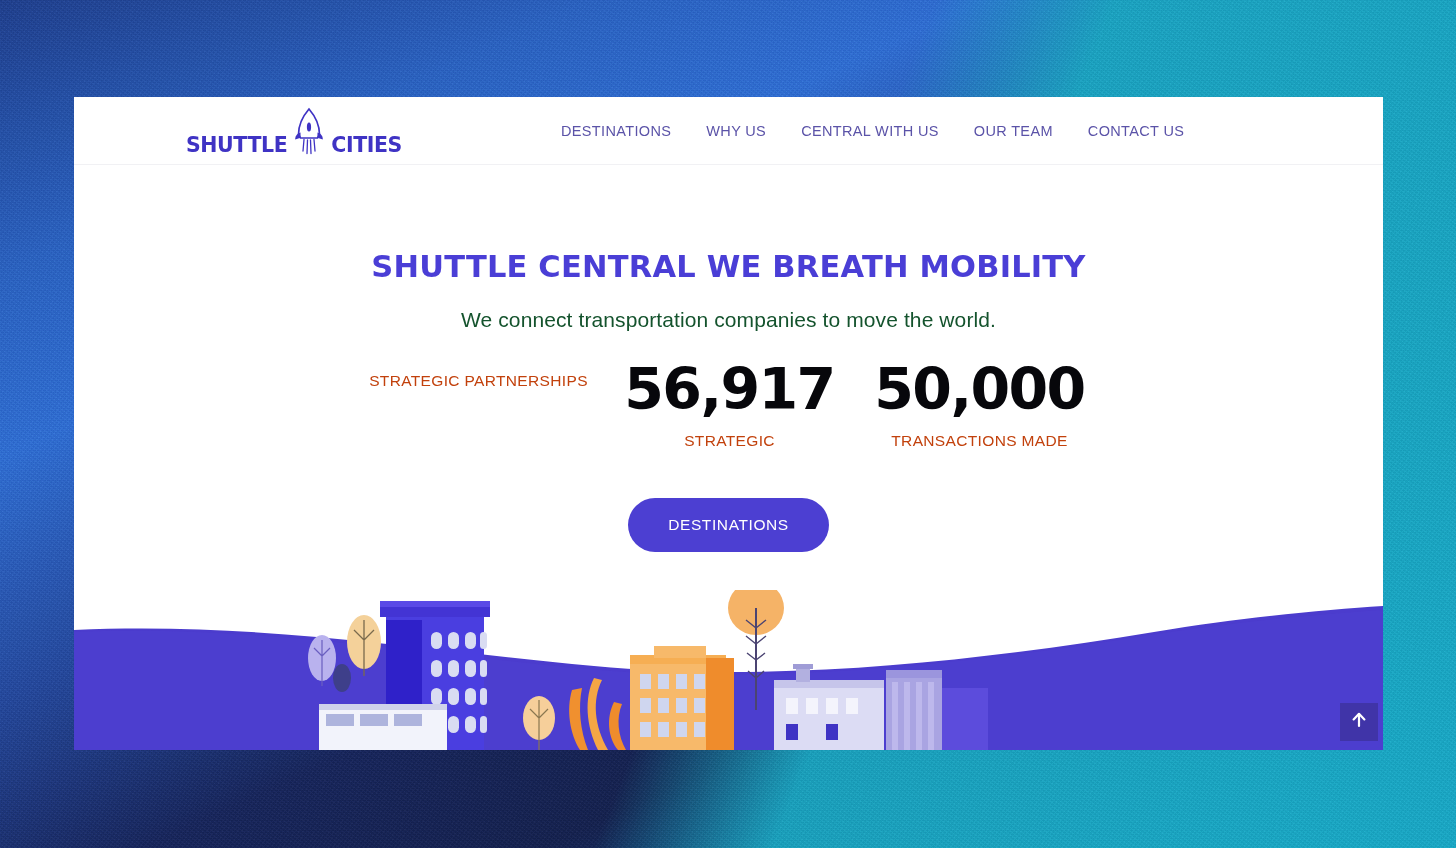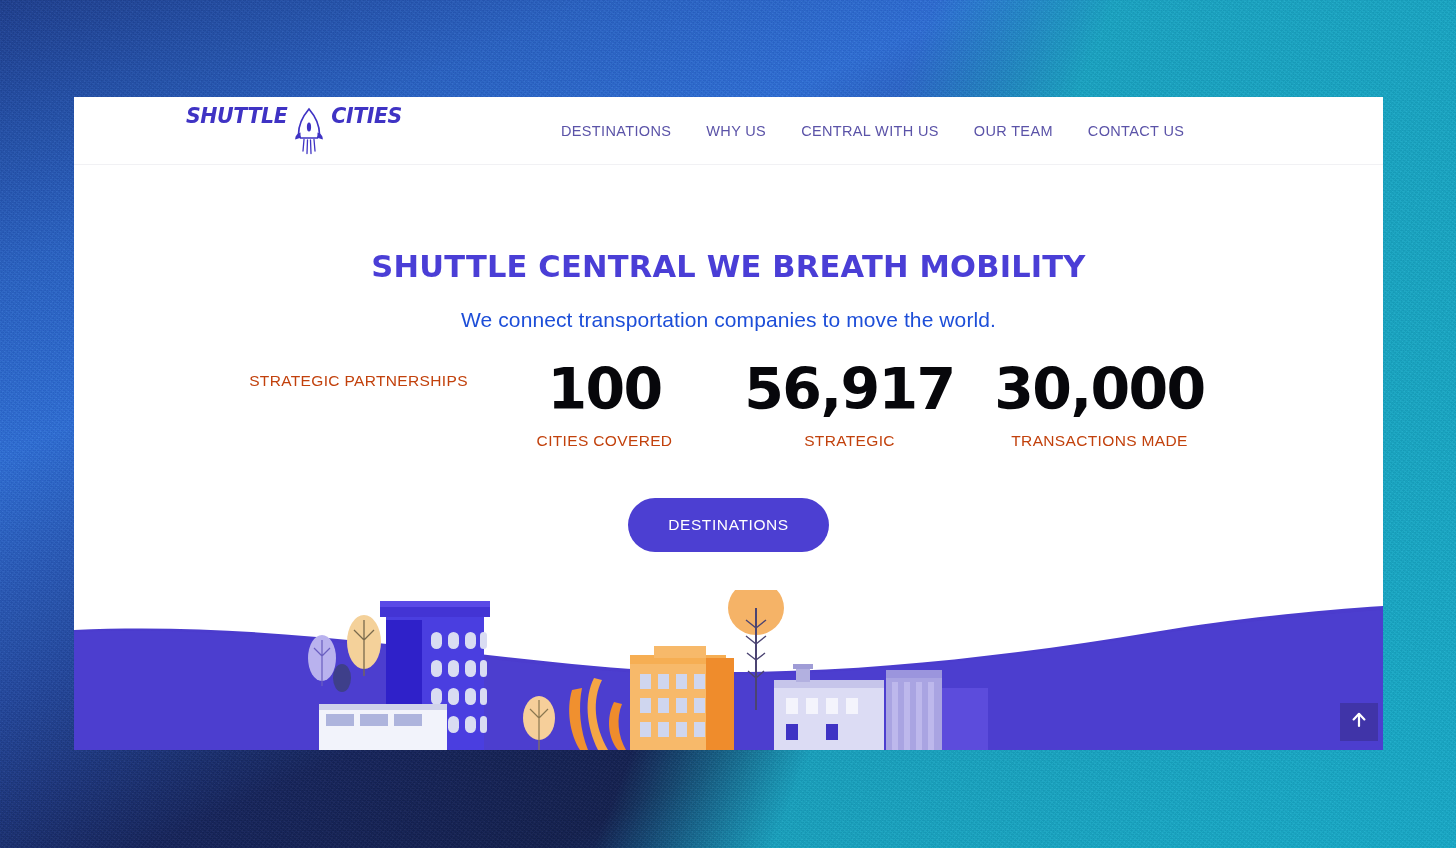--- a/index.html
+++ b/index.html
@@ -59,23 +59,22 @@
   
   #header{
     position:relative;
     height:68px;
     display:flex; align-items:center;
     border-bottom:1px solid #f1f1f4;
   }
   #logo{
     position:absolute; left:112px; top:50%;
     transform:translateY(-50%);
-    display:flex; align-items:flex-start; gap:4px;
+    display:flex; align-items:flex-end; gap:4px;
     user-select:none;
-    font-style:italic;
   }
   .logo-word{
     font-family:"DejaVu Sans", sans-serif;
     font-weight:bold;
     font-size:20.5px;
     letter-spacing:-.4px;
     color:#3f33c4;
     line-height:1;
   }
   #rocket-icon{ width:36px; height:50px; display:block; }
@@ -99,21 +98,21 @@
     margin-top:84px;
     font-family:"DejaVu Sans", sans-serif;
     font-weight:bold;
     font-size:30.5px;
     letter-spacing:.2px;
     color:#4a3ed6;
   }
   #subhead{
     margin-top:24px;
     font-size:21px;
-    color:#1d4ed8;
+    color:#14532d;
     font-weight:300;
     letter-spacing:.1px;
   }
 
   
   #stats{
     margin-top:28px;
     display:flex;
     justify-content:center;
     align-items:flex-start;
@@ -211,30 +210,26 @@
   <div id="hero">
 
     <h1 id="headline">SHUTTLE CENTRAL WE BREATH MOBILITY</h1>
 
     <p id="subhead">We connect transportation companies to move the world.</p>
 
     <div id="stats">
       <div class="stat" style="width:252px;">
         <div class="stat-label">STRATEGIC PARTNERSHIPS</div>
       </div>
-      <div class="stat" style="width:240px;">
-        <div class="stat-value">100</div>
-        <div class="stat-label">CITIES COVERED</div>
-      </div>
       <div class="stat" style="width:250px;">
         <div class="stat-value">56,917</div>
         <div class="stat-label">STRATEGIC</div>
       </div>
       <div class="stat" style="width:250px;">
-        <div class="stat-value">30,000</div>
+        <div class="stat-value">50,000</div>
         <div class="stat-label">TRANSACTIONS MADE</div>
       </div>
     </div>
 
     <div id="cta-wrap">
       <button id="cta-button">DESTINATIONS</button>
     </div>
   </div>
 
   <div id="illustration">

